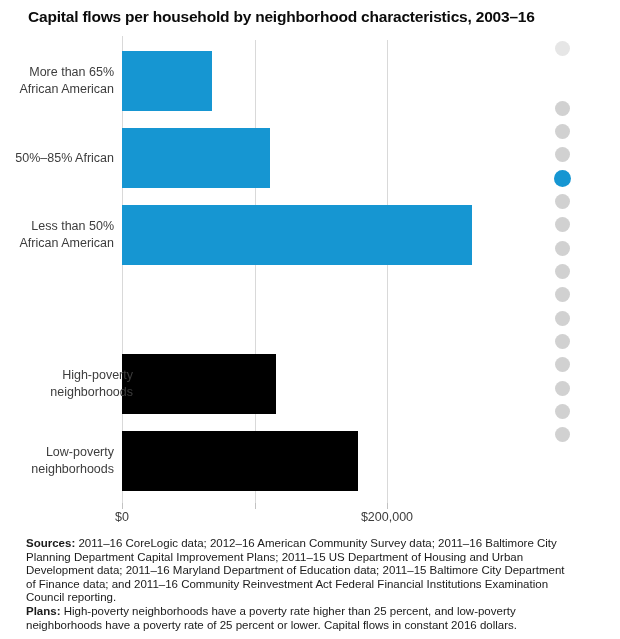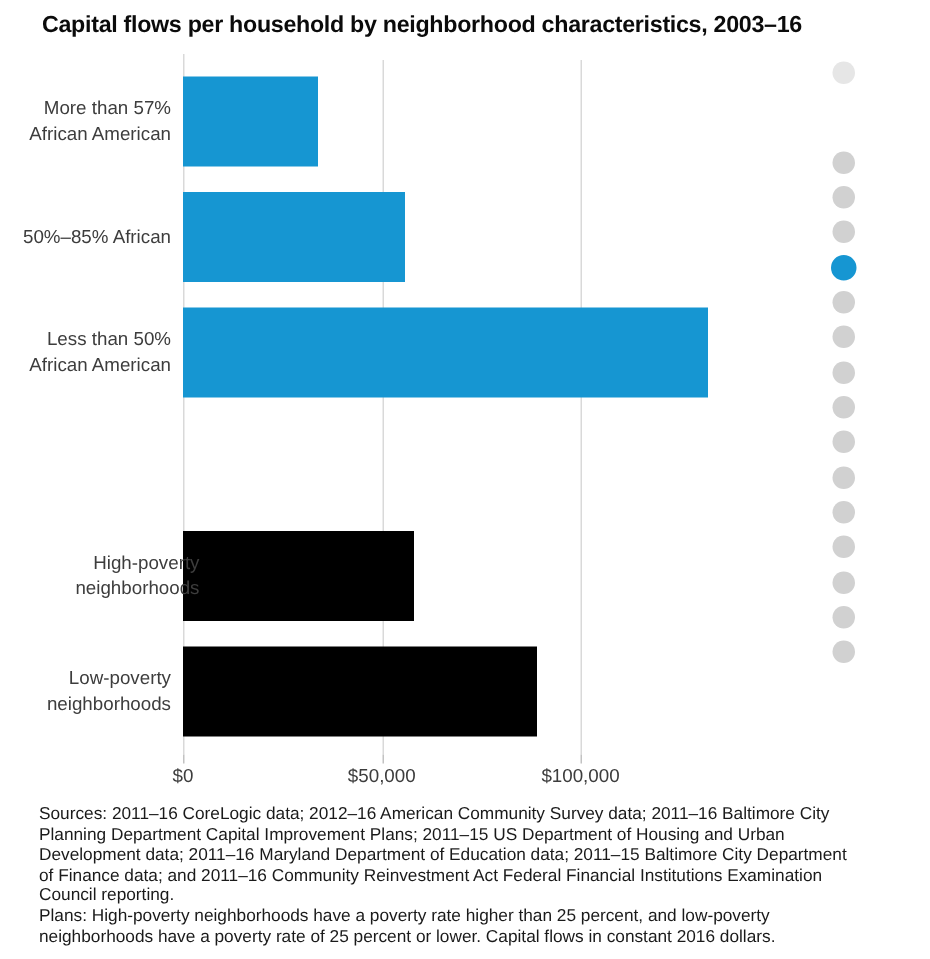--- a/index.html
+++ b/index.html
@@ -24,41 +24,40 @@
     display:flex;flex-direction:column;justify-content:center;
     font-size:12.5px;line-height:1.35;color:#3d3d3d;
   }
   .bar-label div{width:100%;text-align:right;}
   .dot{position:absolute;border-radius:50%;}
   .footer{
     position:absolute;left:26px;top:537px;width:548px;
     font-size:11.5px;line-height:13.6px;color:#1a1a1a;
   }
   .footer p{margin:0;}
-  .footer .note-label{font-weight:normal;}
+  .footer .note-label{font-weight:bold;}
 </style>
 </head>
 <body>
 
 <div class="page">
   <h1 class="chart-title">Capital flows per household by neighborhood characteristics, 2003–16</h1>
 
   <div class="plot" id="plot">
       <div class="grid-line" style="left: 122px; top: 36px; height: 467px; background: rgb(217, 217, 217);"></div>
       <div class="axis-tick" style="left: 122px; top: 503px;"></div>
       <div class="x-tick-label" style="left: 62px; top: 510px;">$0</div>
       <div class="grid-line" style="left: 254.5px; top: 40px; height: 463px; background: rgb(217, 217, 217);"></div>
       <div class="axis-tick" style="left: 254.5px; top: 503px;"></div>
-      <div class="x-tick-label" style="left: 194.5px; top: 510px;">$50,000</div>
       <div class="grid-line" style="left: 387px; top: 40px; height: 463px; background: rgb(217, 217, 217);"></div>
       <div class="axis-tick" style="left: 387px; top: 503px;"></div>
-      <div class="x-tick-label" style="left: 327px; top: 510px;">$100,000</div>
+      <div class="x-tick-label" style="left: 327px; top: 510px;">$200,000</div>
       <div class="bar" style="left: 122px; top: 51px; width: 90.1px; height: 60px; background: rgb(22, 150, 210);"></div>
       <div class="bar-label" style="top: 51px;">
-        <div>More than 57%</div>
+        <div>More than 65%</div>
         <div>African American</div>
       </div>
       <div class="bar" style="left: 122px; top: 128px; width: 148.4px; height: 60px; background: rgb(22, 150, 210);"></div>
       <div class="bar-label" style="top: 128px; gap: 28px;">
         <div>50%–85% African</div>
       </div>
       <div class="bar" style="left: 122px; top: 205px; width: 349.8px; height: 60px; background: rgb(22, 150, 210);"></div>
       <div class="bar-label" style="top: 205px;">
         <div>Less than 50%</div>
         <div>African American</div>

